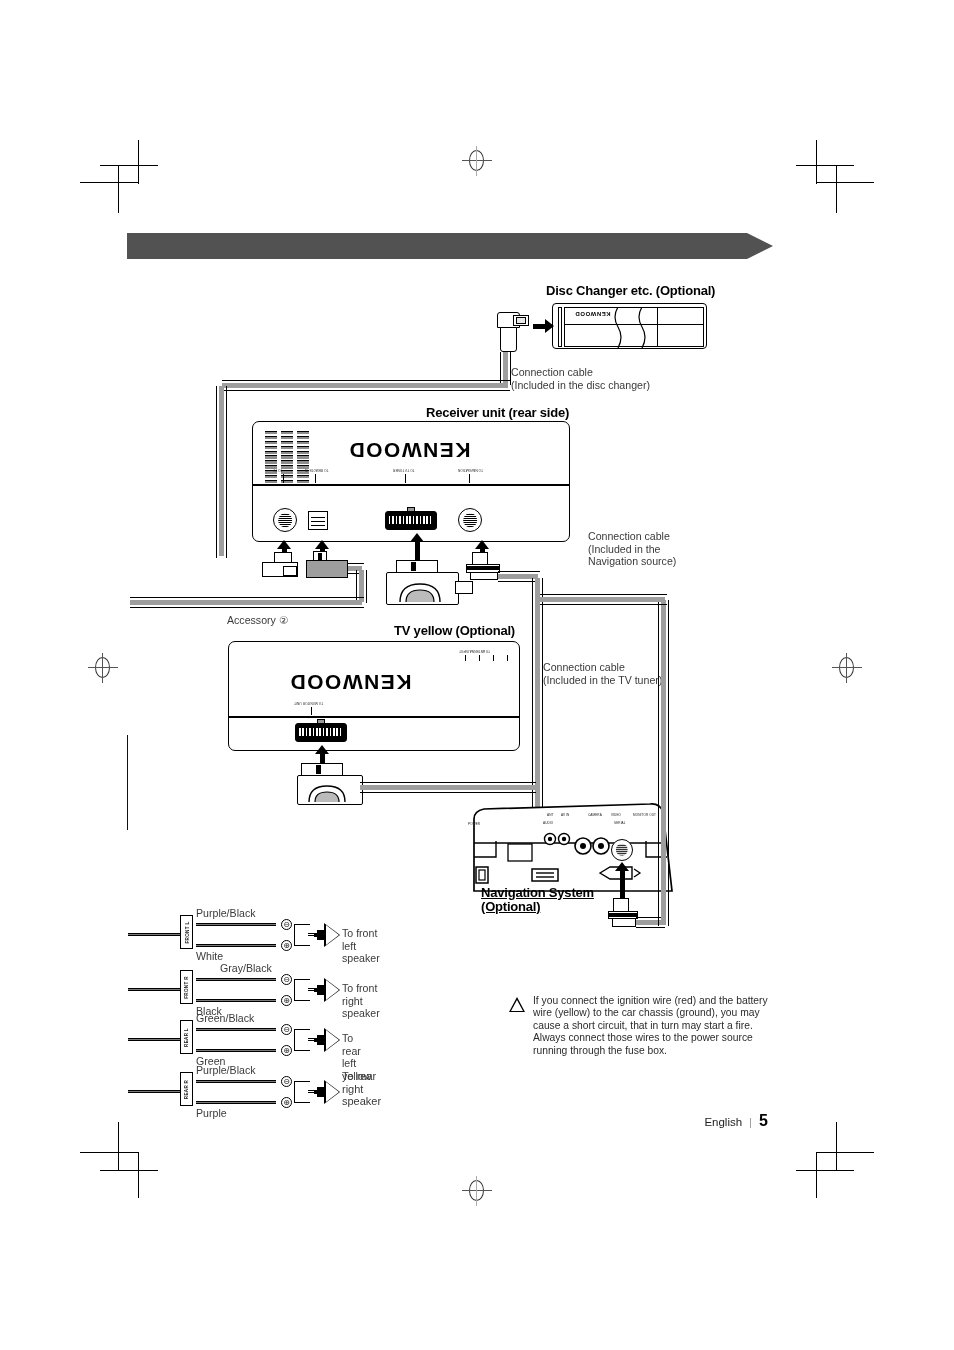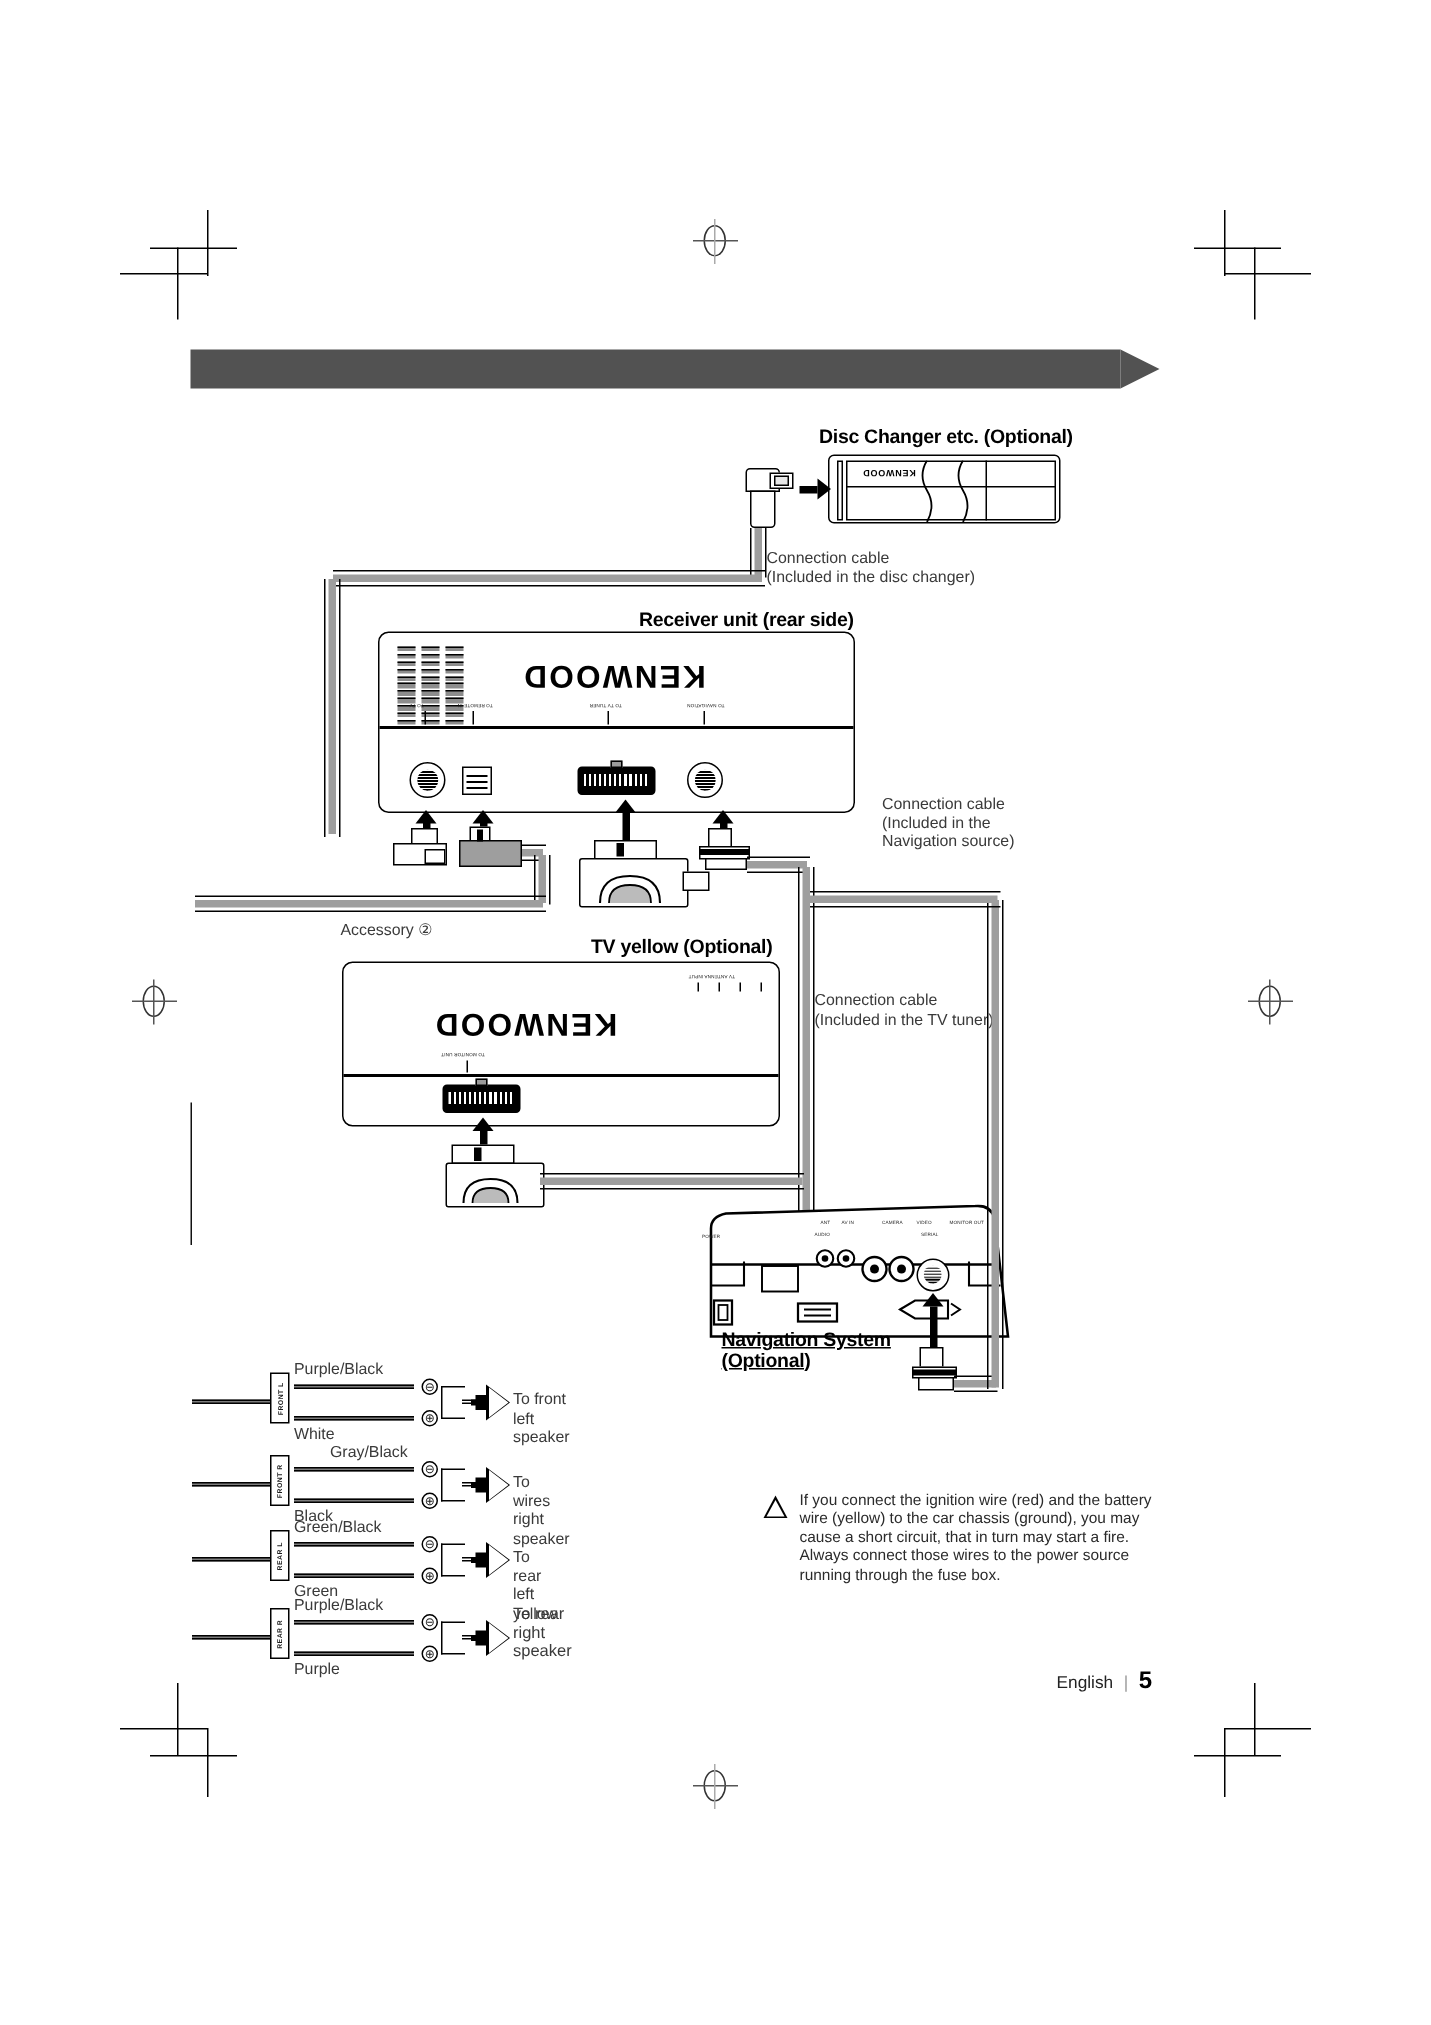--- a/index.html
+++ b/index.html
@@ -495,21 +495,21 @@
           <b>⊕</b>
         </div>
         <div class="wirehook" style="left:294px;top:19px;width:16px;height:22px;"></div>
         <div class="lead light" style="left:308px;top:28px;width:10px;"></div>
         <div class="spk" style="left:314px;top:18px;width:34px;height:24px;">
           <div class="post"></div>
           <div class="mag"></div>
           <div class="cone"></div>
           <div class="cone2"></div>
         </div>
-        <div class="abs cap" style="left:342px;top:22px;font-size:10.6px;">To wires right speaker</div>
+        <div class="abs cap" style="left:342px;top:22px;font-size:10.6px;">To front right speaker</div>
       </div>
       <div class="spk-blk" style="left: 0px; top: 1010px;">
         <div class="lead" style="left:128px;top:28px;width:56px;"></div>
         <div class="conn-tab" style="left:180px;top:10px;width:13px;height:34px;">
           <span>REAR L</span>
         </div>
         <div class="lead" style="left:196px;top:18px;width:80px;"></div>
         <div class="lead" style="left:196px;top:39px;width:80px;"></div>
         <div class="abs cap" style="left:196px;top:2px;">Green/Black</div>
         <div class="abs cap" style="left:196px;top:45px;">Green</div>

